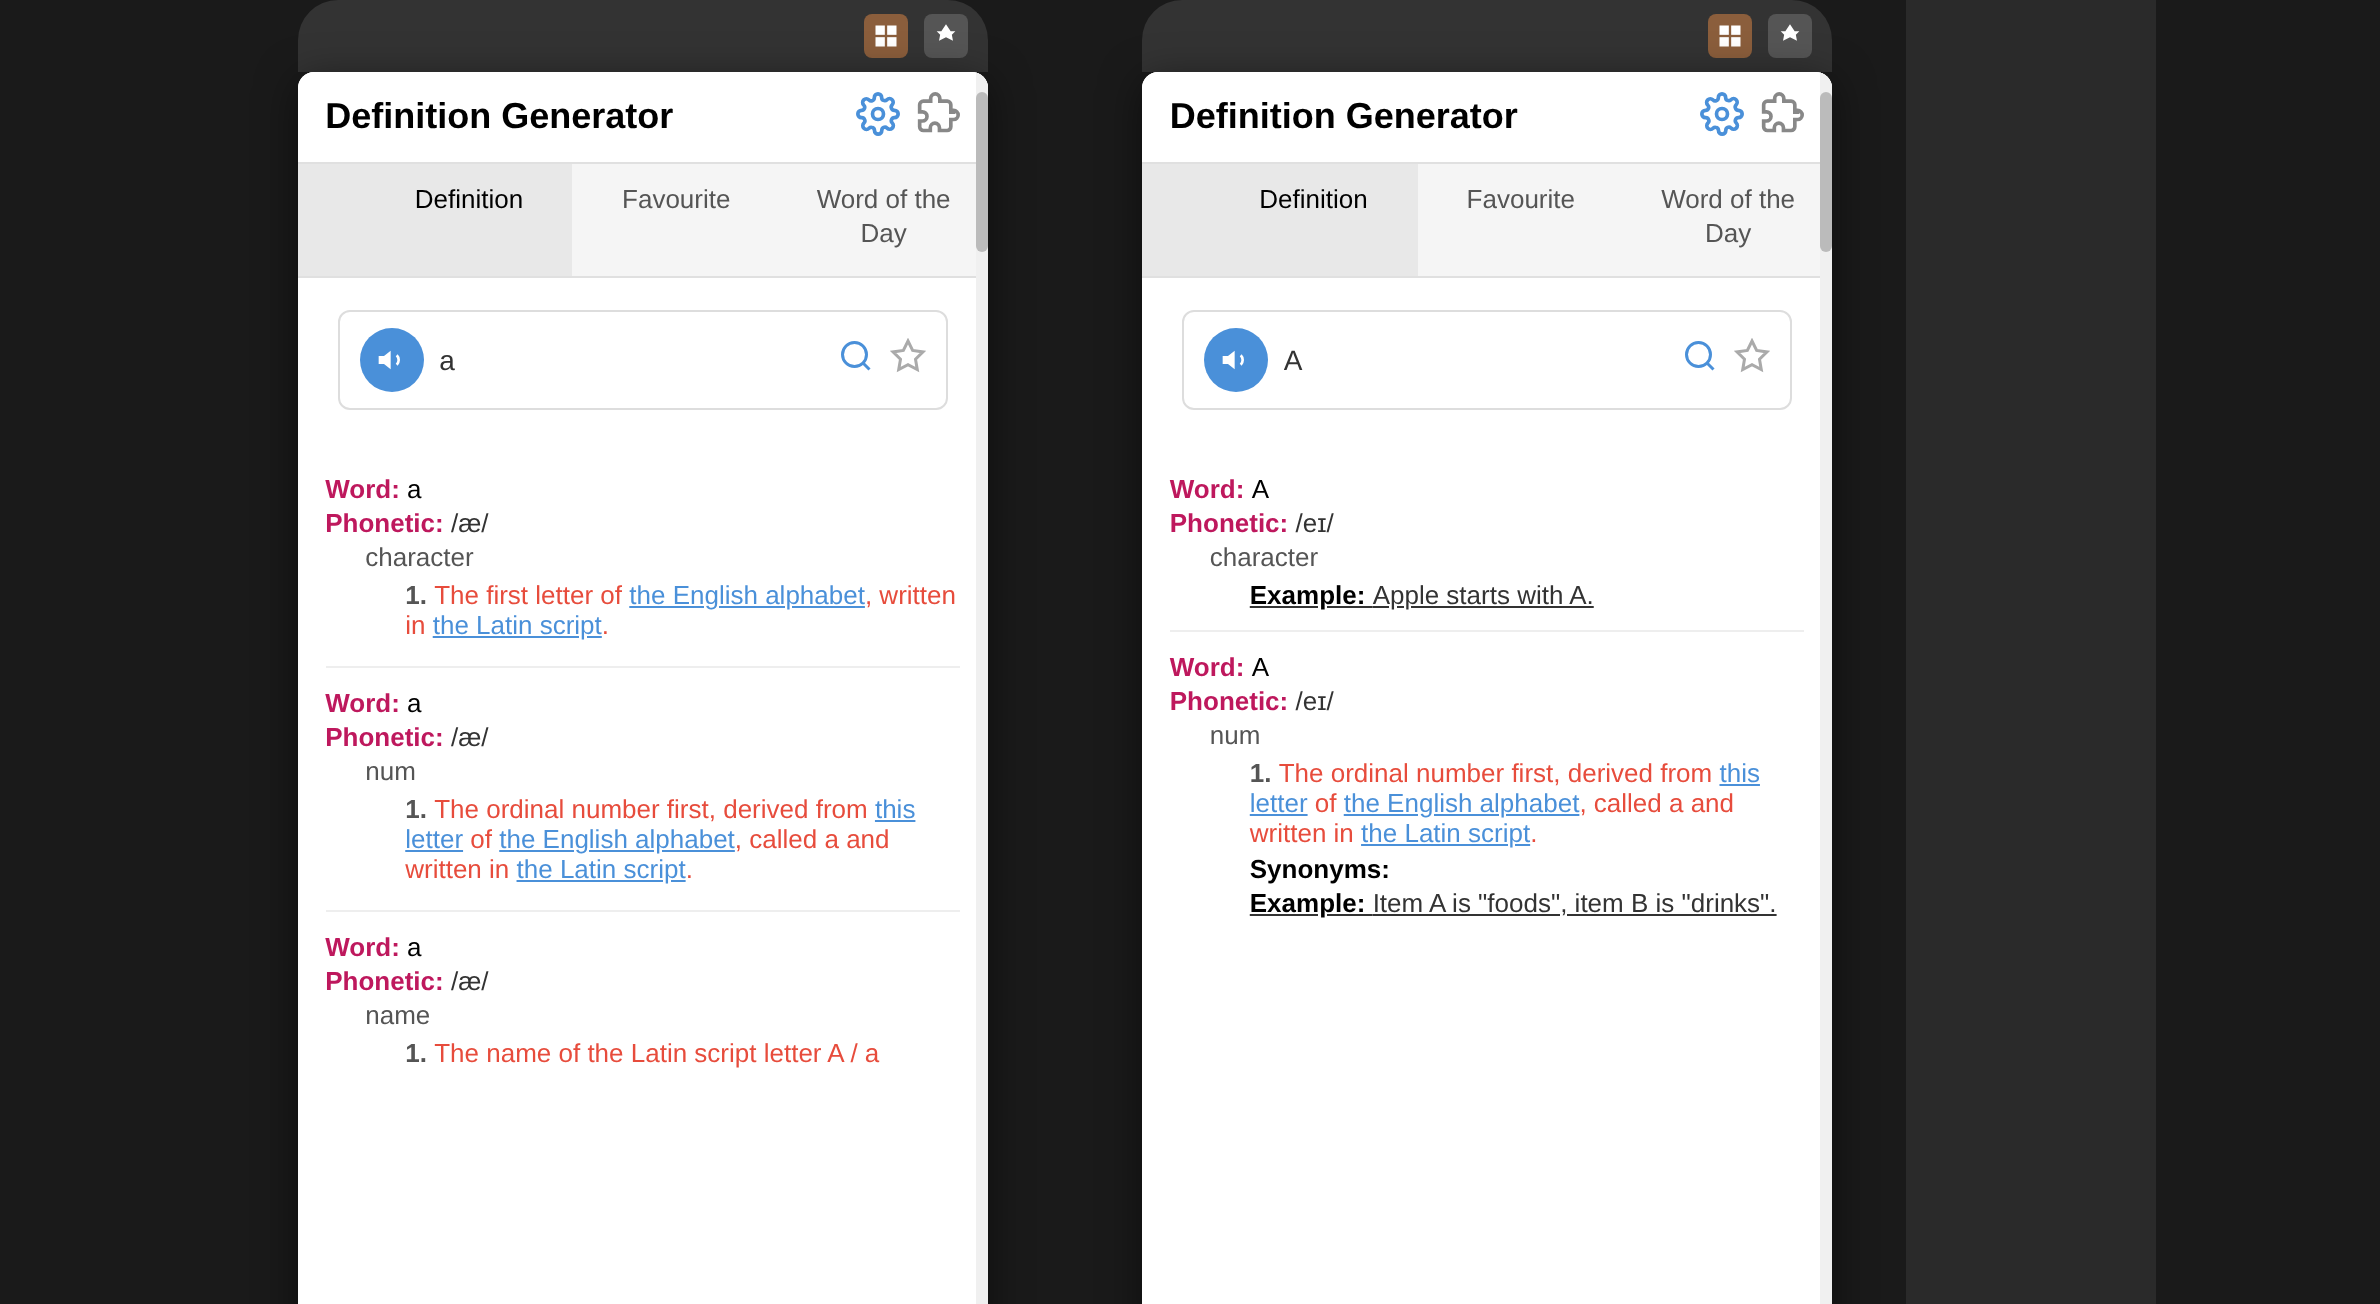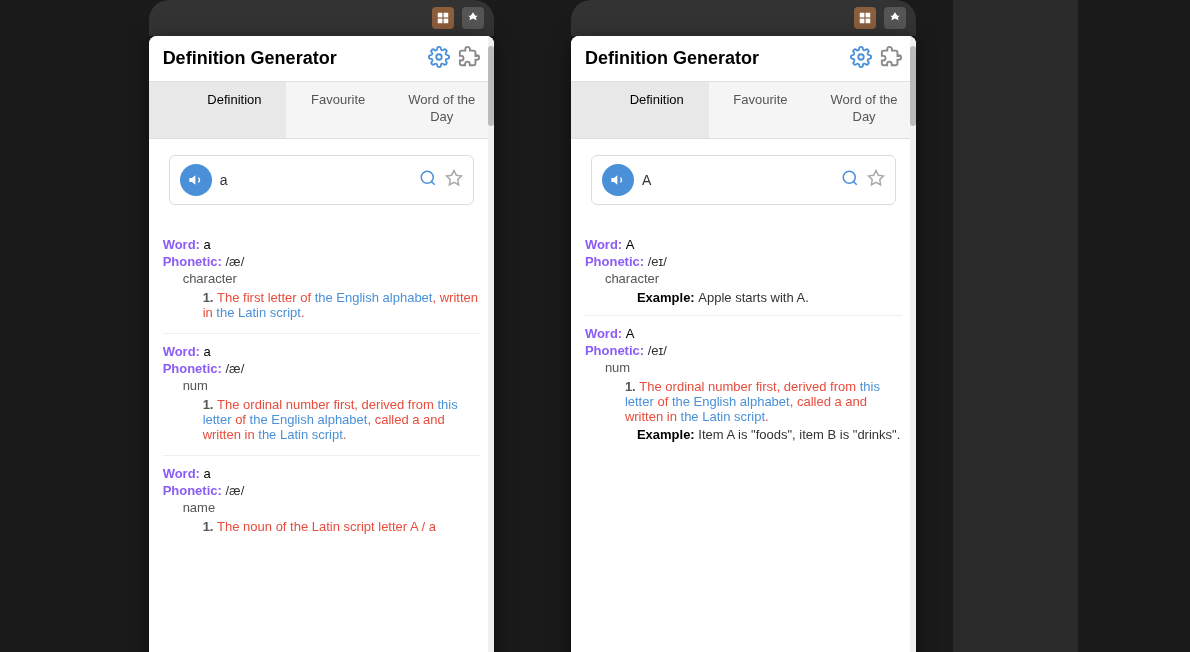--- a/index.html
+++ b/index.html
@@ -139,21 +139,21 @@
       border-bottom: 1px solid #eee;
     }
     .entry:last-child {
       border-bottom: none;
     }
     .entry-meta {
       font-size: 13px;
       margin-bottom: 2px;
     }
     .entry-meta b {
-      color: #8b5cf6;
+      color: #be185d;
     }
     .entry-meta .phonetic {
       color: #333;
     }
     .pos {
       font-size: 13px;
       margin-left: 20px;
       color: #555;
       margin-bottom: 4px;
     }
@@ -165,26 +165,28 @@
     }
     .definition .num {
       color: #555;
       font-weight: bold;
     }
     .definition .def-text {
       color: #e74c3c;
     }
     .definition .link-text {
       color: #4a90d9;
+      text-decoration: underline;
     }
     .example-line {
       font-size: 13px;
-      margin-left: 52px;
+      margin-left: 40px;
       color: #333;
       margin-top: 2px;
+      text-decoration: underline;
     }
     .example-line b {
       color: #000;
     }
     .synonyms-line {
       font-size: 13px;
       margin-left: 40px;
       color: #333;
       margin-top: 2px;
     }
@@ -323,21 +325,21 @@
 
           <div class="entry">
             <div class="entry-meta">
               <b>Word: </b><span>a</span>
             </div>
             <div class="entry-meta">
               <b>Phonetic: </b><span class="phonetic">/æ/</span>
             </div>
             <div class="pos">name</div>
             <div class="definition">
-              <span class="num">1. </span><span class="def-text">The noun of the Latin script letter A / a</span>
+              <span class="num">1. </span><span class="def-text">The name of the Latin script letter A / a</span>
             </div>
           </div>
         </div>
 
         <div class="scrollbar-track">
           <div class="scrollbar-thumb"></div>
         </div>
       </div>
     </div>
   </div>
@@ -428,20 +430,23 @@
             <div class="entry-meta">
               <b>Word: </b><span>A</span>
             </div>
             <div class="entry-meta">
               <b>Phonetic: </b><span class="phonetic">/eɪ/</span>
             </div>
             <div class="pos">num</div>
             <div class="definition">
               <span class="num">1. </span><span class="def-text">The ordinal number first, derived from <span class="link-text">this letter</span> of <span class="link-text">the English alphabet</span>, called a and written in <span class="link-text">the Latin script</span>.</span>
             </div>
+            <div class="synonyms-line">
+              <b>Synonyms: </b><span></span>
+            </div>
             <div class="example-line">
               <b>Example: </b><span>Item A is "foods", item B is "drinks".</span>
             </div>
           </div>
         </div>
 
         <div class="scrollbar-track">
           <div class="scrollbar-thumb"></div>
         </div>
       </div>

